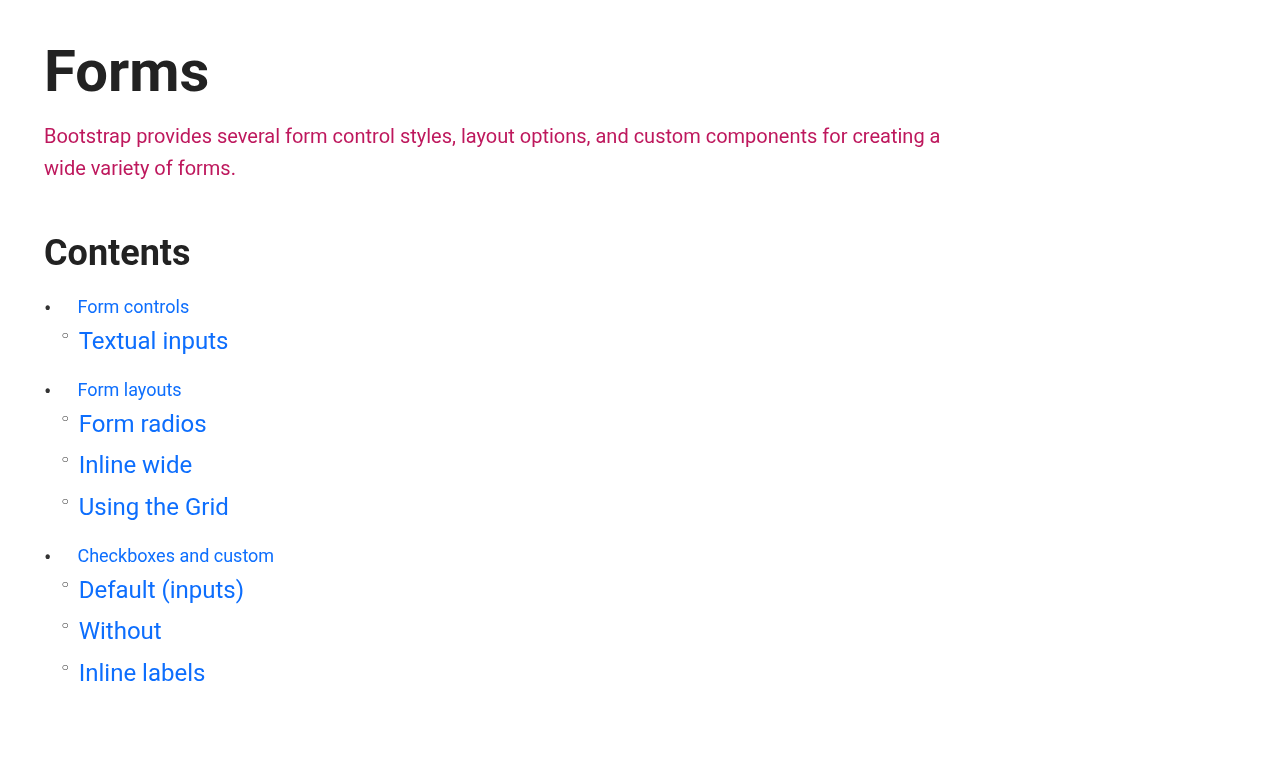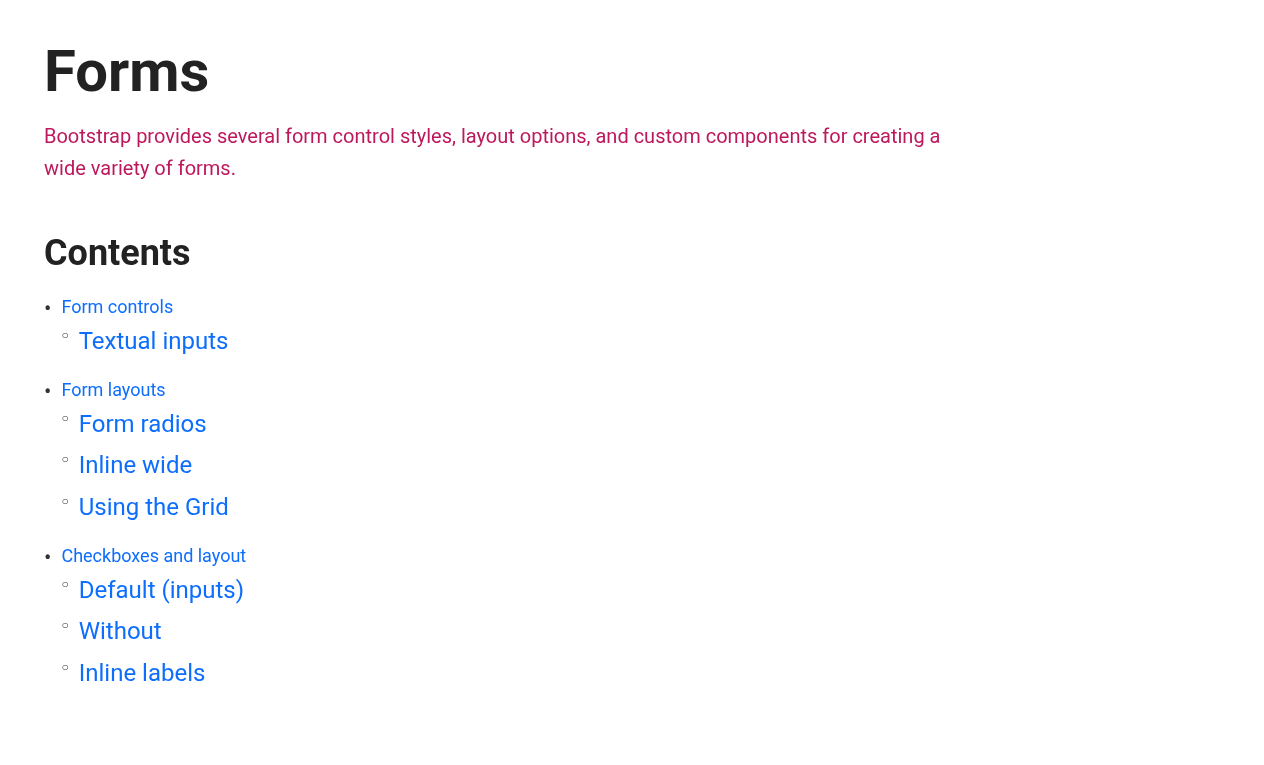--- a/index.html
+++ b/index.html
@@ -83,20 +83,21 @@
     }
 
     a {
       color: #0d6efd;
       text-decoration: none;
     }
 
     .top-link {
       font-size: 18px;
       line-height: 1.4;
+      margin-left: 16px;
     }
 
     .sub-link {
       font-size: 24px;
       line-height: 1.4;
     }
 
     .top-item-content {
       display: flex;
       flex-direction: column;
@@ -142,21 +143,21 @@
           <span class="sub-bullet">○</span>
           <a class="sub-link" href="#using-the-grid">Using the Grid</a>
         </li>
       </ul>
     </div>
   </li>
 
   <li>
     <span class="bullet">•</span>
     <div class="top-item-content">
-      <a class="top-link" href="#checkboxes-and-radios">Checkboxes and layout</a>
+      <a class="top-link" href="#checkboxes-and-radios">Checkboxes and custom</a>
       <ul class="sub-list">
         <li>
           <span class="sub-bullet">○</span>
           <a class="sub-link" href="#default-stacked">Default (inputs)</a>
         </li>
         <li>
           <span class="sub-bullet">○</span>
           <a class="sub-link" href="#inline">Without</a>
         </li>
         <li>

